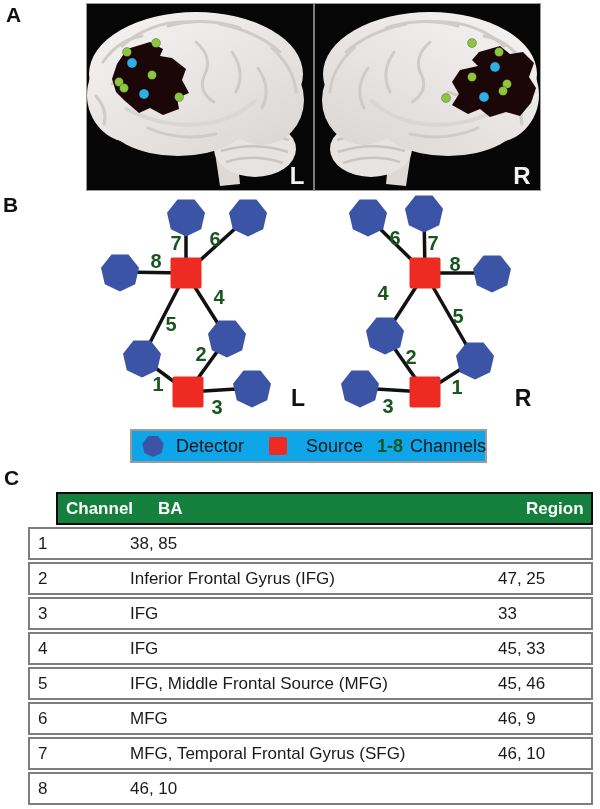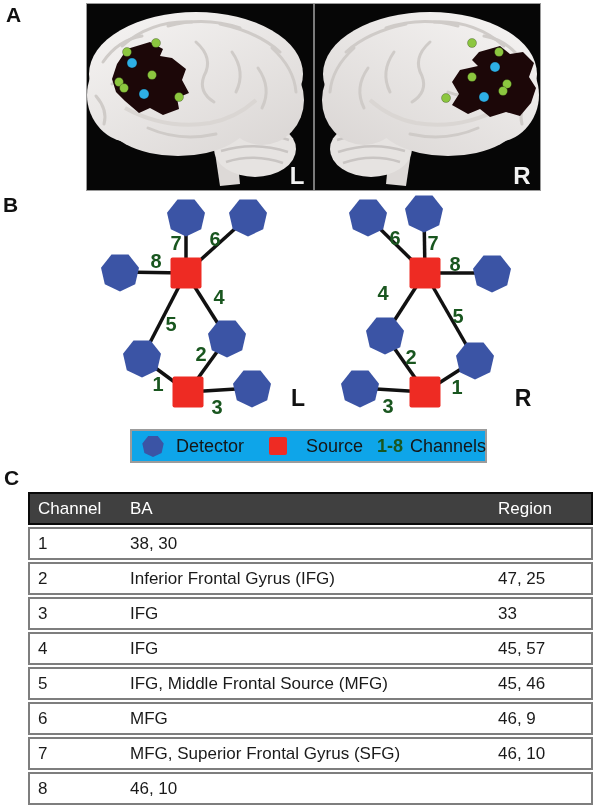--- a/index.html
+++ b/index.html
@@ -12,21 +12,21 @@
           border:2px solid #9c9c9c;background:#0ea5e9;box-sizing:border-box;}
   .lg-hept{position:absolute;left:9px;top:3px;}
   .lg-square{position:absolute;left:137px;top:6px;width:18px;height:18px;border-radius:2px;}
   .lg-text{position:absolute;top:0;height:30px;line-height:30px;font-size:18px;color:#161616;}
   .lg-green{font-weight:bold;}
   
   .ctable{position:absolute;left:28px;top:492px;width:565px;}
   .t-row{display:grid;grid-template-columns:92px 368px 1fr;align-items:center;
          border:2px solid #7e7e7e;height:29px;margin-top:2px;background:#fff;
          font-size:17px;color:#1a1a1a;}
-  .t-row.hdr{margin-top:0;border-color:#0a0a0a;background:#404040;color:#fff;font-weight:normal;}
+  .t-row.hdr{margin-top:0;border-color:#0a0a0a;background:#15803d;color:#fff;font-weight:bold;margin-left:28px;}
   .t-row span{padding-left:8px;white-space:nowrap;overflow:hidden;}
 </style>
 </head>
 <body>
 
 <div class="page">
 
   <svg id="fig" width="600" height="809">
       <rect x="86" y="3" width="455" height="188" fill="#060606"></rect>
       <defs>
@@ -175,50 +175,50 @@
   </div>
 
   <div class="ctable" id="ctable">
       <div class="t-row hdr">
         <span>Channel</span>
         <span>BA</span>
         <span>Region</span>
       </div>
       <div class="t-row">
         <span>1</span>
-        <span>38, 30</span>
+        <span>38, 85</span>
       </div>
       <div class="t-row">
         <span>2</span>
         <span>Inferior Frontal Gyrus (IFG)</span>
         <span>47, 25</span>
       </div>
       <div class="t-row">
         <span>3</span>
         <span>IFG</span>
         <span>33</span>
       </div>
       <div class="t-row">
         <span>4</span>
         <span>IFG</span>
-        <span>45, 57</span>
+        <span>45, 33</span>
       </div>
       <div class="t-row">
         <span>5</span>
         <span>IFG, Middle Frontal Source (MFG)</span>
         <span>45, 46</span>
       </div>
       <div class="t-row">
         <span>6</span>
         <span>MFG</span>
         <span>46, 9</span>
       </div>
       <div class="t-row">
         <span>7</span>
-        <span>MFG, Superior Frontal Gyrus (SFG)</span>
+        <span>MFG, Temporal Frontal Gyrus (SFG)</span>
         <span>46, 10</span>
       </div>
       <div class="t-row">
         <span>8</span>
         <span>46, 10</span>
       </div>
     </div>
 
 </div>
 

